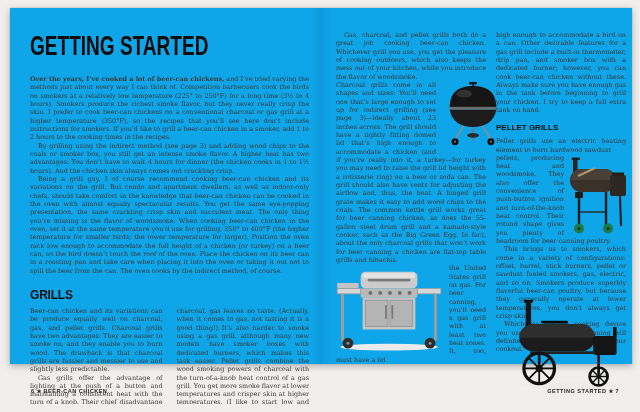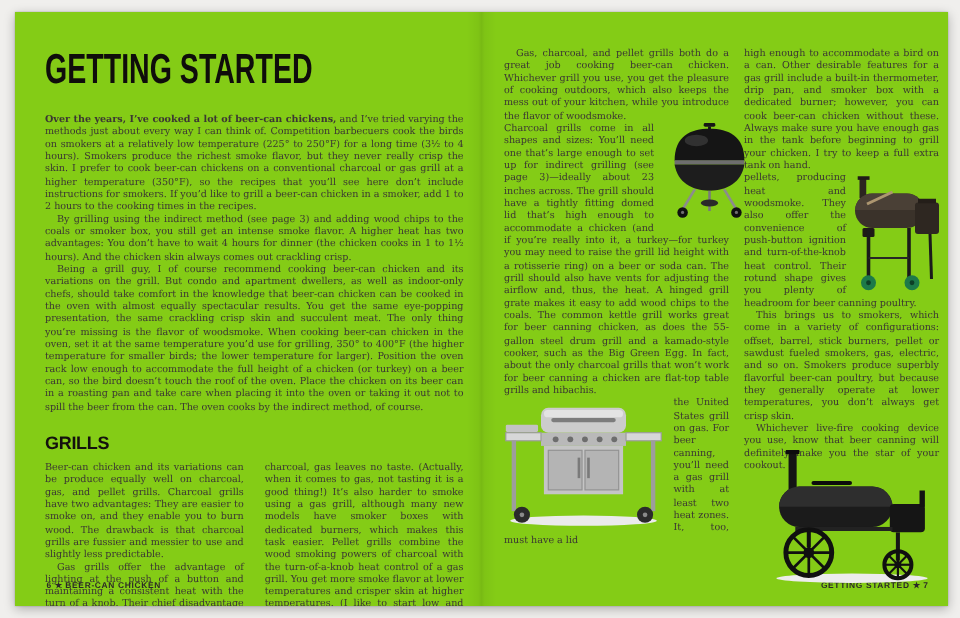--- a/index.html
+++ b/index.html
@@ -2,22 +2,22 @@
 <html><head>
 <meta charset="utf-8">
 <style>
   html,body { margin:0; padding:0; }
   body {
     width:640px; height:412px; position:relative; overflow:hidden;
     background:#f0efed;
     font-family:"DejaVu Serif", serif;
   }
   .spread {
-    position:absolute; left:10px; top:8px; width:622px; height:396px;
-    background:#84cc16;
+    position:absolute; left:10px; top:8px; width:622px; height:356px;
+    background:#0ea5e9;
     box-shadow:0 2px 7px rgba(0,0,0,0.28), 0 0 1px rgba(0,0,0,0.25);
     display:flex;
   }
   .gutter {
     position:absolute; left:50%; top:0; bottom:0; width:20px; transform:translateX(-50%);
     background:linear-gradient(to right, rgba(0,0,0,0) 0%, rgba(0,0,0,0.045) 40%, rgba(0,0,0,0.09) 50%, rgba(0,0,0,0.045) 60%, rgba(0,0,0,0) 100%);
     pointer-events:none; z-index:5;
   }
   .page { position:relative; width:311px; height:396px; box-sizing:border-box; overflow:hidden; }
   .page-left  { padding:24px 12px 20px 20px; }
@@ -145,20 +145,22 @@
               <circle cx="97" cy="79" r="1.6" fill="#8a8a8a"></circle>
             </svg>
           </div>
           <p>the United States grill on gas. For beer canning, you’ll need a gas grill with at least two heat zones. It, too, must have a lid</p>
         </div>
       </div>
 
       <div class="col-b body-txt">
         <p>high enough to accommodate a bird on a can. Other desirable features for a gas grill include a built-in thermometer, drip pan, and smoker box with a dedicated burner; however, you can cook beer-can chicken without these. Always make sure you have enough gas in the tank before beginning to grill your chicken. I try to keep a full extra tank on hand.</p>
 
+        <h3 class="h-sub">PELLET GRILLS</h3>
+        <p>Pellet grills use an electric heating element to burn hardwood sawdust</p>
         <div>
           <div class="img-pellet">
             <svg viewBox="0 0 62 80" width="62" height="80">
               <rect x="5" y="4" width="4.5" height="13" fill="#2b2520"></rect>
               <rect x="3.8" y="2.5" width="7.9" height="2.4" fill="#201b17"></rect>
               <rect x="2" y="14" width="46" height="23" rx="11.5" fill="#3a322a"></rect>
               <path d="M2,25 a11.5,11.5 0 0 1 11.5,-11 l23,0 a11.5,11.5 0 0 1 11.5,11 Z" fill="#4a4036"></path>
               <line x1="10" y1="21" x2="27" y2="13" stroke="#ad9670" stroke-width="2"></line>
               <rect x="42" y="20" width="16" height="21" rx="2" fill="#2e2721"></rect>
               <rect x="44" y="17.5" width="12" height="3" fill="#241e19"></rect>

